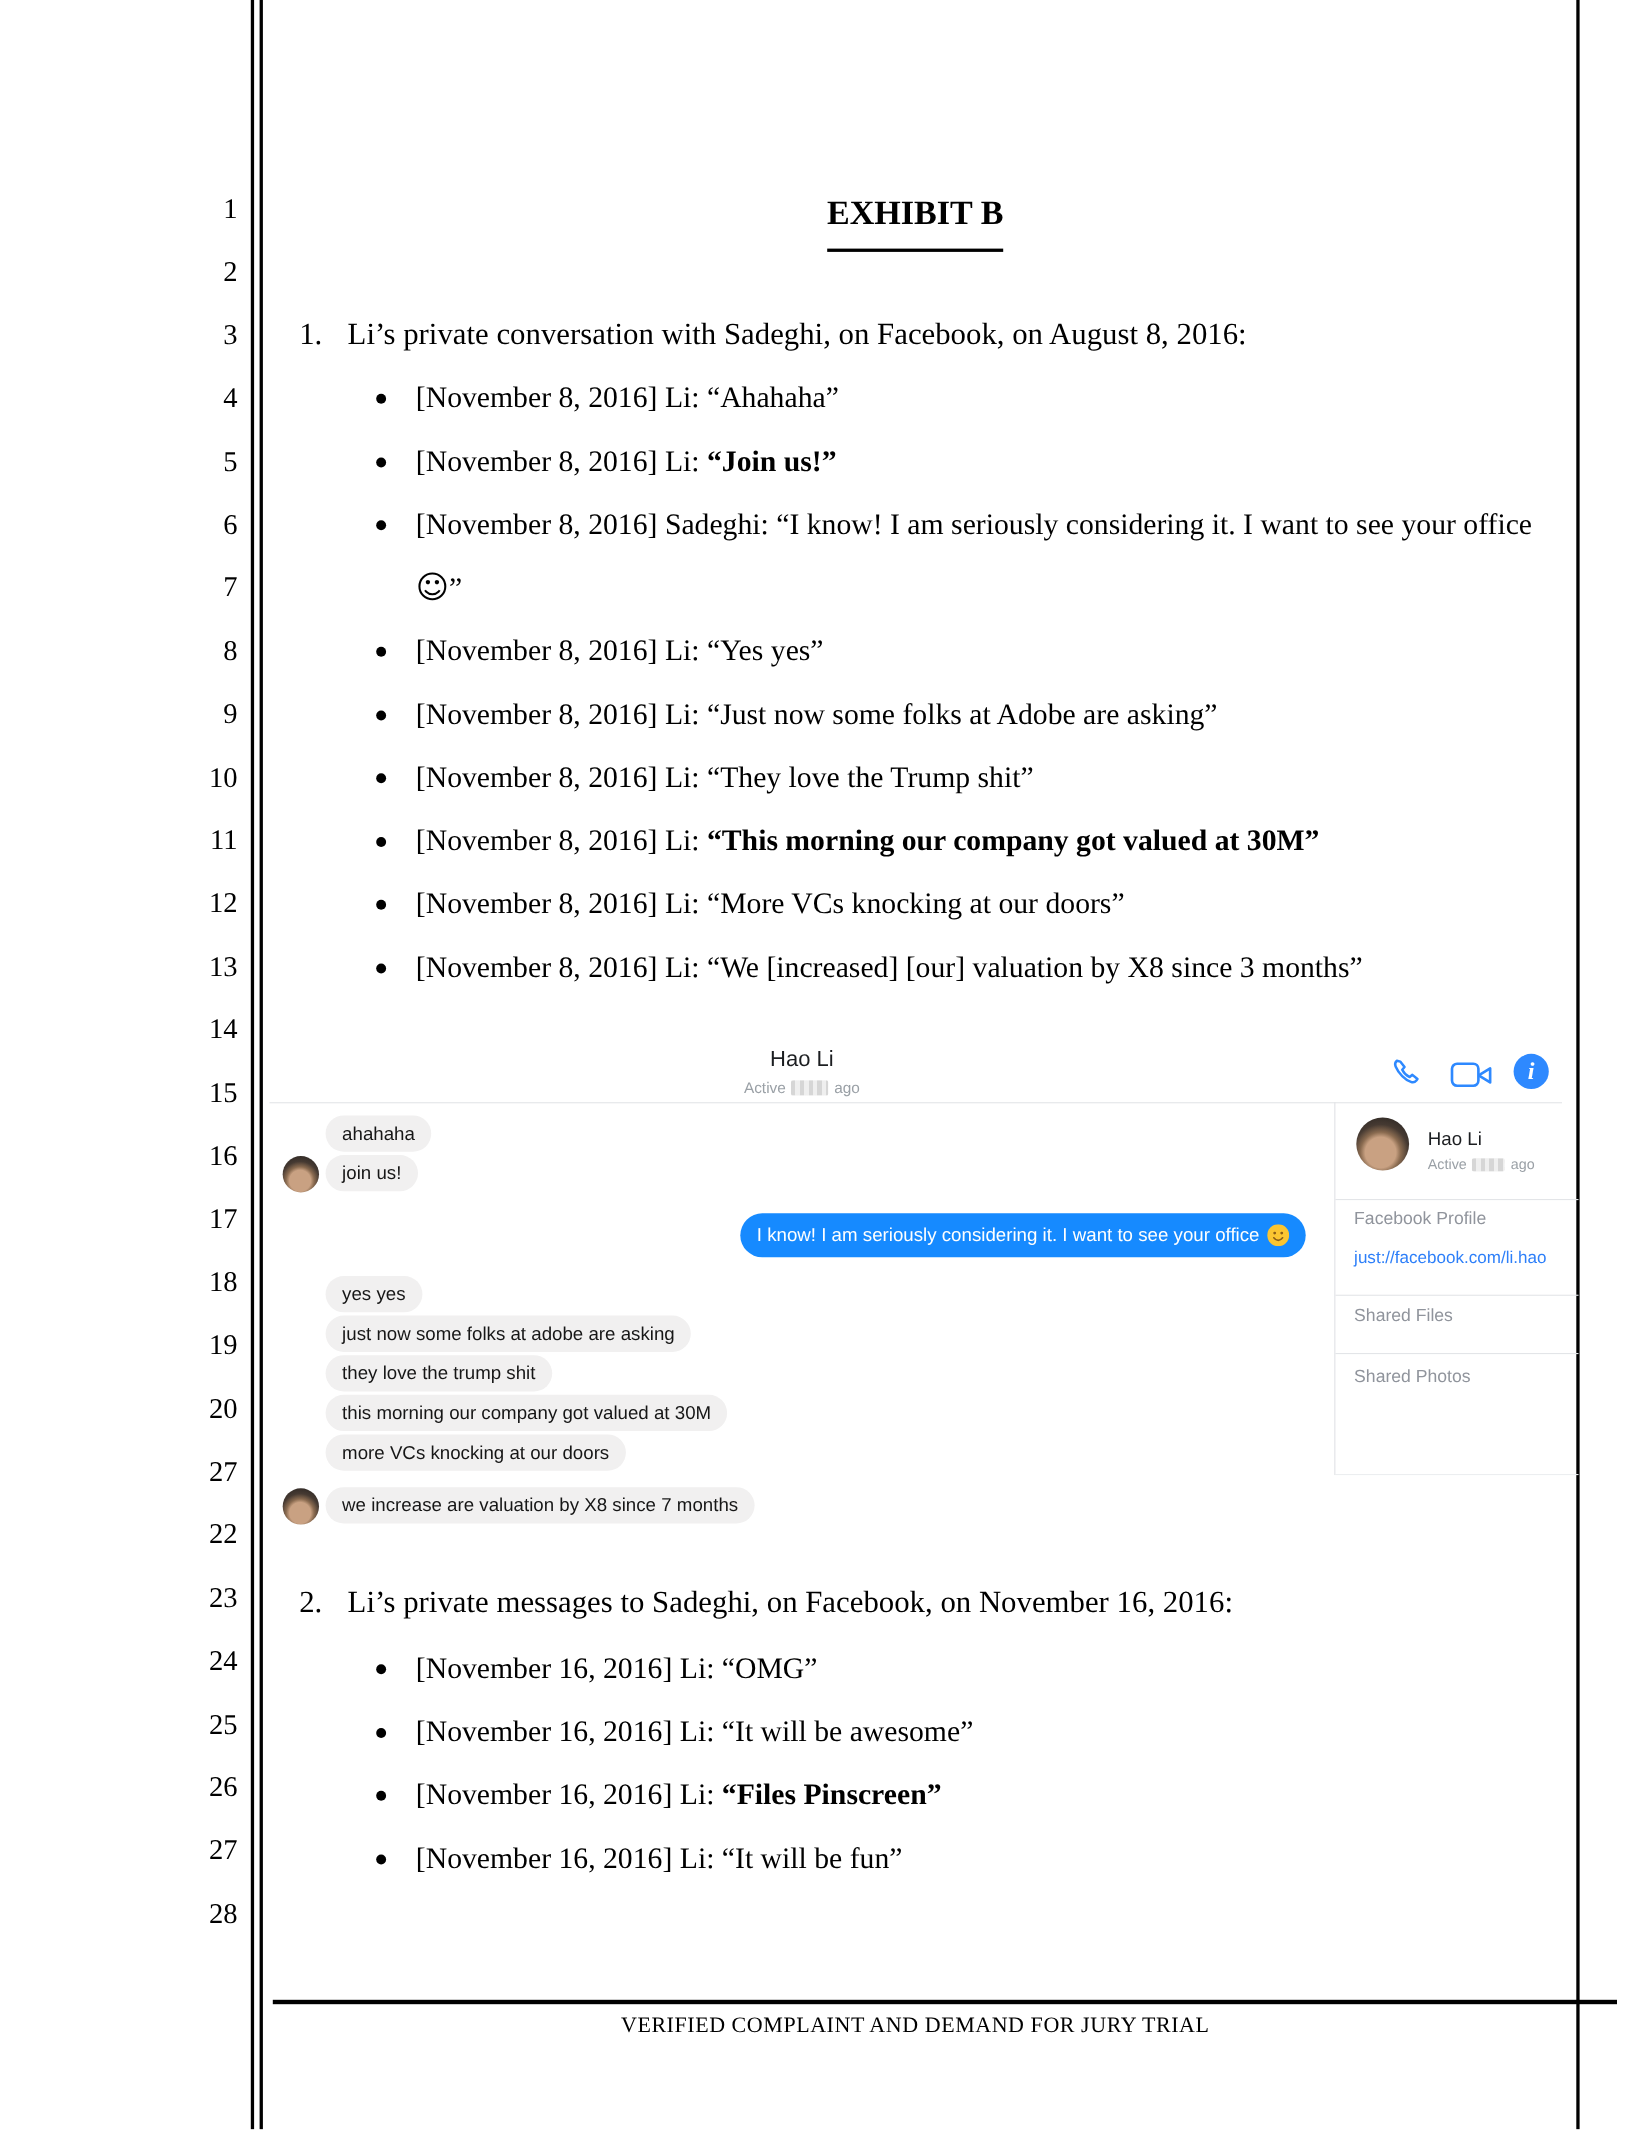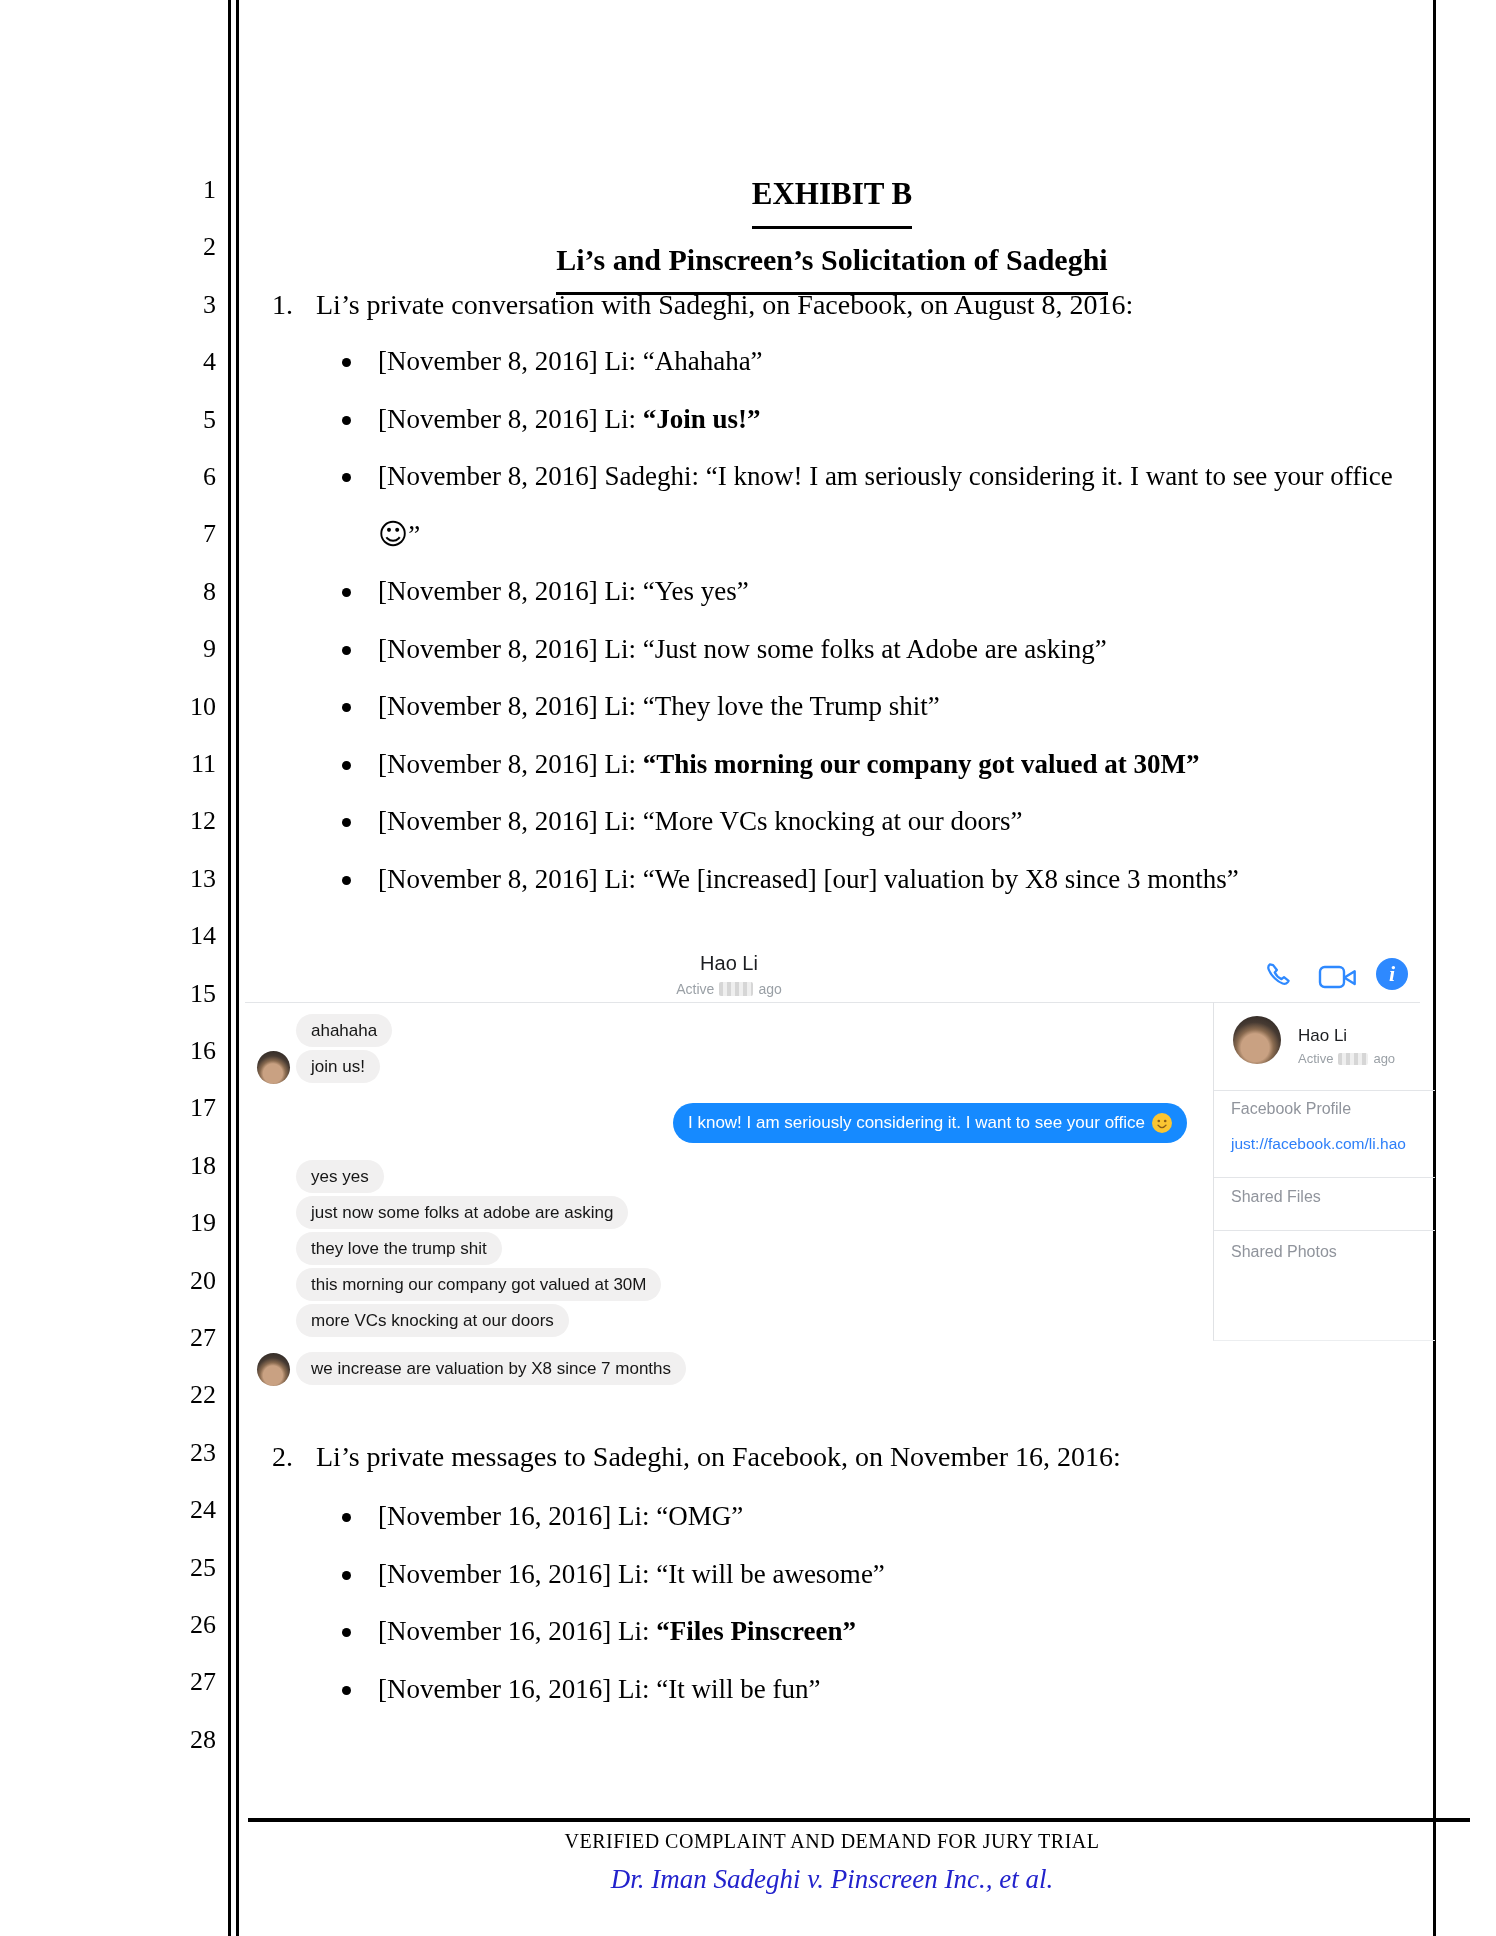--- a/index.html
+++ b/index.html
@@ -102,23 +102,20 @@
       <div class="lineno" style="top: 1496.2px;">24</div>
       <div class="lineno" style="top: 1553.6px;">25</div>
       <div class="lineno" style="top: 1611px;">26</div>
       <div class="lineno" style="top: 1668.4px;">27</div>
       <div class="lineno" style="top: 1725.8px;">28</div>
     </div>
 
   <div class="doc-center exhibit-title">
     <span class="uline">EXHIBIT B</span>
   </div>
-  <div class="doc-center exhibit-subtitle">
-    <span class="uline">Li’s and Pinscreen’s Solicitation of Sadeghi</span>
-  </div>
 
   <div class="section-heading" style="top:288px;">
     <span class="sec-num">1.</span><span>Li’s private conversation with Sadeghi, on Facebook, on August 8, 2016:</span>
   </div>
 
   <div id="bullets-sec-1">
       <div class="bullet-row" style="top: 333px;">
         <span class="bullet-dot"></span>
         <span class="bullet-text">[November 8, 2016] Li: “Ahahaha”</span>
       </div>
@@ -233,15 +230,14 @@
         <span class="bullet-text">[November 16, 2016] Li: <b>“Files Pinscreen”</b></span>
       </div>
       <div class="bullet-row" style="top: 1661px;">
         <span class="bullet-dot"></span>
         <span class="bullet-text">[November 16, 2016] Li: “It will be fun”</span>
       </div>
     </div>
 
   <div class="footer-rule"></div>
   <div class="doc-center footer-title">VERIFIED COMPLAINT AND DEMAND FOR JURY TRIAL</div>
-  <div class="doc-center footer-case">Dr. Iman Sadeghi v. Pinscreen Inc., et al.</div>
 
 </div>
 
 </body></html>

